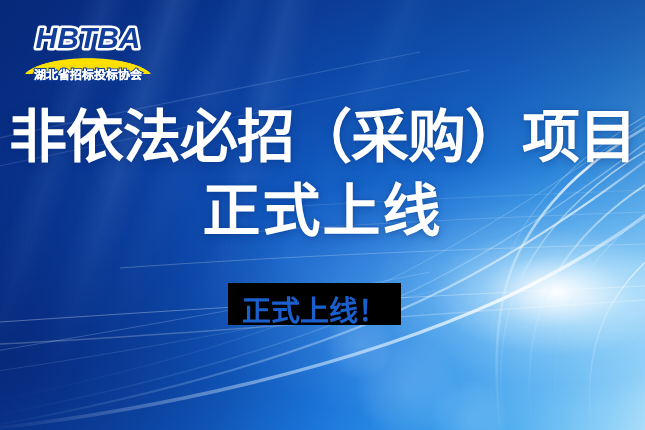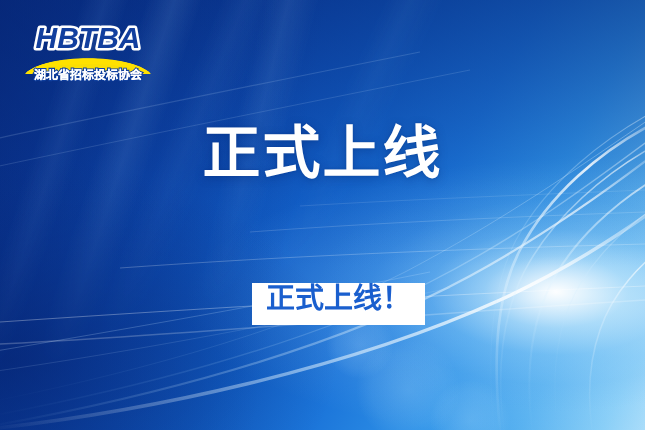--- a/index.html
+++ b/index.html
@@ -136,24 +136,24 @@
   #headline .line2{
     display:block;
     font-size:58px;
     letter-spacing:2px;
     margin-top:16px;
     white-space:nowrap;
   }
 
   
   #badge{
-    position:absolute;left:252px;top:283px;
+    position:absolute;left:228px;top:283px;
     width:173px;height:42px;
-    background:#ffffff;
-    display:flex;align-items:flex-start;justify-content:center;
+    background:#000000;
+    display:flex;align-items:flex-end;justify-content:center;
   }
   #badge .badge-text{
     color:#1a5fce;
     font-size:29px;
     font-weight:bold;
     letter-spacing:0px;
     line-height:1;
     white-space:nowrap;
     position:relative;
     top:1px;
@@ -245,20 +245,21 @@
 
     <svg class="logo-arc" style="top:34px;" viewBox="0 0 128 22">
       <path d="M1,22 C20,1 108,1 127,22 L120,22 C100,8 28,8 8,22 Z" fill="#FFE100"></path>
     </svg>
 
     <div class="logo-cn">湖北省招标投标协会</div>
     <div class="logo-cn-top">湖北省招标投标协会</div>
   </div>
 
   <div id="headline">
+    <span class="line1">非依法必招（采购）项目</span>
     <span class="line2">正式上线</span>
   </div>
 
   <div id="badge">
     <span class="badge-text">正式上线！</span>
   </div>
 
 </div>
 
 </body></html>

